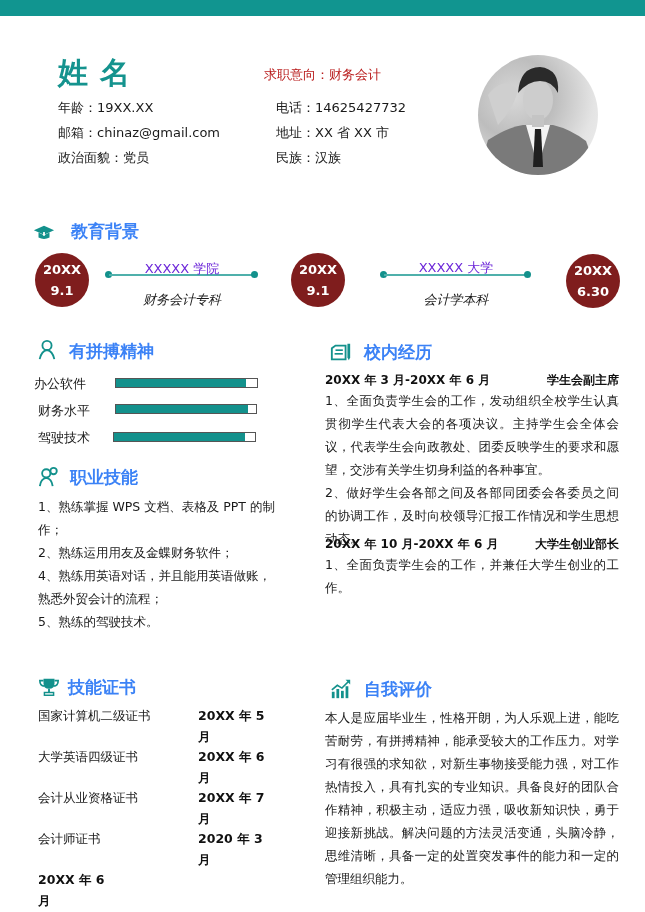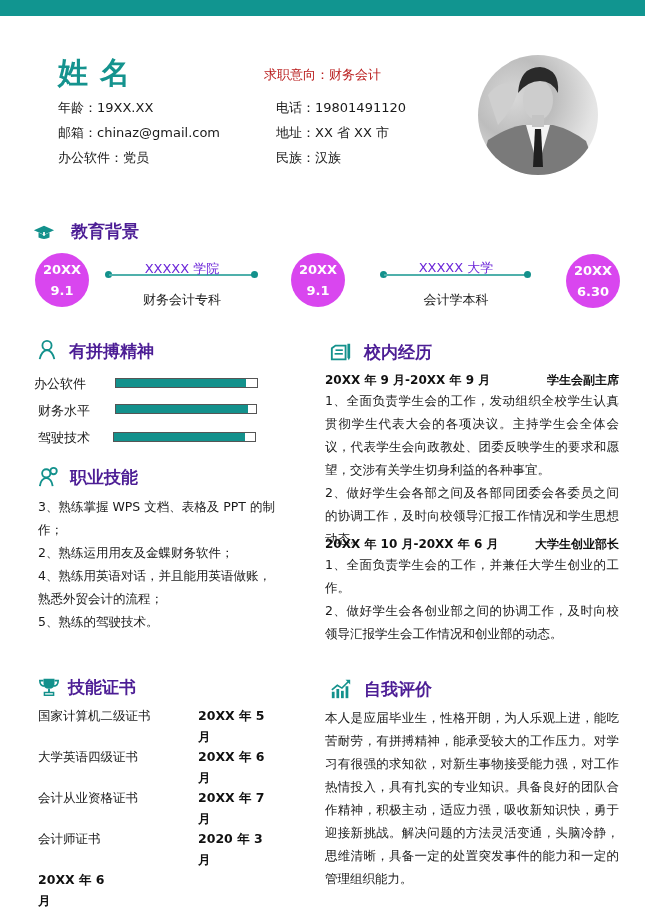--- a/index.html
+++ b/index.html
@@ -10,53 +10,53 @@
   }
   .abs { position:absolute; }
   .topbar { left:0; top:0; width:645px; height:16px; background:#119590; }
   .name { left:58px; top:53px; font-size:30px; font-weight:bold; color:#14938e; letter-spacing:12px; }
   .intent { left:264px; top:66px; font-size:13px; color:#b91c1c; }
   .info { font-size:13px; color:#1a1a1a; line-height:16px; white-space:nowrap; }
   .photo {
     left:478px; top:55px; width:120px; height:120px; border-radius:50%; overflow:hidden;
     background: radial-gradient(circle at 30% 35%, #d8d8d8 0%, #bdbdbd 35%, #e4e4e4 70%, #f2f2f2 100%);
   }
-  .sec-title { font-size:17px; font-weight:bold; color:#4c1d95; white-space:nowrap; }
+  .sec-title { font-size:17px; font-weight:bold; color:#3b82f6; white-space:nowrap; }
   .sec-icon { width:22px; height:22px; }
   .circle {
-    width:54px; height:54px; border-radius:50%; background:#d946ef; color:#fff;
+    width:54px; height:54px; border-radius:50%; background:#7f1d1d; color:#fff;
     font-size:13px; font-weight:bold; text-align:center; line-height:21px;
     display:flex; flex-direction:column; justify-content:center; align-items:center;
   }
   .tl-line { height:1.5px; background:#4fb0ab; }
   .tl-dot { width:7px; height:7px; border-radius:50%; background:#13918c; }
   .tl-school { font-size:13px; color:#6d28d9; text-align:center; white-space:nowrap; }
-  .tl-major { font-size:13px; color:#1a1a1a; text-align:center; white-space:nowrap; }
+  .tl-major { font-size:13px; color:#1a1a1a; text-align:center; white-space:nowrap;font-style:italic; }
   .skill-label { font-size:13px; color:#1a1a1a; white-space:nowrap; }
   .bar { height:10px; border:1px solid #555; background:#fff; box-sizing:border-box; }
   .bar-fill { height:100%; background:#13918c; }
   .list { font-size:12.5px; line-height:23px; color:#1a1a1a; }
   .exp-head { font-size:12px; font-weight:bold; color:#111; display:flex; justify-content:space-between; white-space:nowrap; }
   .para { font-size:12.5px; line-height:23px; color:#1a1a1a; text-align:justify; }
   .cert-row { display:flex; justify-content:space-between; font-size:12.5px; line-height:20.5px; }
   .cert-date { font-weight:bold; color:#111; width:80px; text-align:left; }
 </style>
 </head>
 <body>
 
 <div class="abs topbar"></div>
 
 <div class="abs name">姓名</div>
 <div class="abs intent">求职意向：财务会计</div>
 
 <div class="abs info" style="left:58px;top:100px;">年龄：19XX.XX</div>
 <div class="abs info" style="left:58px;top:125px;">邮箱：chinaz@gmail.com</div>
-<div class="abs info" style="left:58px;top:150px;">办公软件：党员</div>
-
-<div class="abs info" style="left:276px;top:100px;">电话：19801491120</div>
+<div class="abs info" style="left:58px;top:150px;">政治面貌：党员</div>
+
+<div class="abs info" style="left:276px;top:100px;">电话：14625427732</div>
 <div class="abs info" style="left:276px;top:125px;">地址：XX 省 XX 市</div>
 <div class="abs info" style="left:276px;top:150px;">民族：汉族</div>
 
 <div class="abs photo">
   <svg width="120" height="120" viewBox="0 0 120 120">
     <path d="M10 40 Q25 20 40 35 Q35 55 20 70 Z" fill="#cfcfcf"></path>
     <path d="M0 120 L10 85 Q30 72 45 70 L75 70 Q92 74 108 86 L120 120 Z" fill="#7a7a7a"></path>
     <path d="M48 70 L60 112 L72 70 Z" fill="#f4f4f4"></path>
     <path d="M57 74 L63 74 L65 112 L55 112 Z" fill="#1f1f1f"></path>
     <ellipse cx="60" cy="45" rx="15" ry="20" fill="#cdcdcd"></ellipse>
@@ -125,52 +125,51 @@
 <div class="abs" style="left:38px;top:466px;">
   <svg class="sec-icon" viewBox="0 0 24 24" style="position:absolute;left:0;top:0;">
     <circle cx="9" cy="8" r="4.5" fill="none" stroke="#13918c" stroke-width="2"></circle>
     <circle cx="17" cy="5.5" r="3.5" fill="none" stroke="#13918c" stroke-width="2"></circle>
     <path d="M2 22 Q3 14 9 13 Q15 14 16 22" fill="none" stroke="#13918c" stroke-width="2"></path>
   </svg>
   <span class="sec-title" style="position:absolute;left:32px;top:0;">职业技能</span>
 </div>
 
 <div class="abs list" style="left:38px;top:495px;width:243px;">
-  <div>3、熟练掌握 WPS 文档、表格及 PPT 的制作；</div>
+  <div>1、熟练掌握 WPS 文档、表格及 PPT 的制作；</div>
   <div>2、熟练运用用友及金蝶财务软件；</div>
   <div>4、熟练用英语对话，并且能用英语做账，熟悉外贸会计的流程；</div>
   <div>5、熟练的驾驶技术。</div>
 </div>
 
 <div class="abs" style="left:330px;top:341px;">
   <svg class="sec-icon" viewBox="0 0 24 24" style="position:absolute;left:0;top:0;">
     <path d="M2 8 L6 5 L17 5 L17 20 L2 20 Z" fill="none" stroke="#13918c" stroke-width="2"></path>
     <line x1="6" y1="10" x2="14" y2="10" stroke="#13918c" stroke-width="1.8"></line>
     <line x1="5" y1="14" x2="14" y2="14" stroke="#13918c" stroke-width="1.8"></line>
     <path d="M19 3 L22 3 L22 18 L20.5 21 L19 18 Z" fill="#13918c"></path>
   </svg>
   <span class="sec-title" style="position:absolute;left:34px;top:0;">校内经历</span>
 </div>
 
 <div class="abs" style="left:325px;top:372px;width:294px;">
   <div class="exp-head">
-    <span>20XX 年 9 月-20XX 年 9 月</span>
+    <span>20XX 年 3 月-20XX 年 6 月</span>
     <span>学生会副主席</span>
   </div>
   <div class="para">1、全面负责学生会的工作，发动组织全校学生认真贯彻学生代表大会的各项决议。主持学生会全体会议，代表学生会向政教处、团委反映学生的要求和愿望，交涉有关学生切身利益的各种事宜。</div>
   <div class="para">2、做好学生会各部之间及各部同团委会各委员之间的协调工作，及时向校领导汇报工作情况和学生思想动态。</div>
 </div>
 
 <div class="abs" style="left:325px;top:536px;width:294px;">
   <div class="exp-head">
     <span>20XX 年 10 月-20XX 年 6 月</span>
     <span>大学生创业部长</span>
   </div>
   <div class="para">1、全面负责学生会的工作，并兼任大学生创业的工作。</div>
-  <div class="para">2、做好学生会各创业部之间的协调工作，及时向校领导汇报学生会工作情况和创业部的动态。</div>
 </div>
 
 <div class="abs" style="left:38px;top:676px;">
   <svg class="sec-icon" viewBox="0 0 24 24" style="position:absolute;left:0;top:0;">
     <path d="M6 3 L18 3 L18 8 Q18 14 12 14 Q6 14 6 8 Z" fill="#13918c"></path>
     <path d="M6 5 L2 5 Q2 11 7 11" fill="none" stroke="#13918c" stroke-width="1.8"></path>
     <path d="M18 5 L22 5 Q22 11 17 11" fill="none" stroke="#13918c" stroke-width="1.8"></path>
     <rect x="11" y="14" width="2" height="4" fill="#13918c"></rect>
     <rect x="7" y="18" width="10" height="3" fill="none" stroke="#13918c" stroke-width="1.6"></rect>
   </svg>

